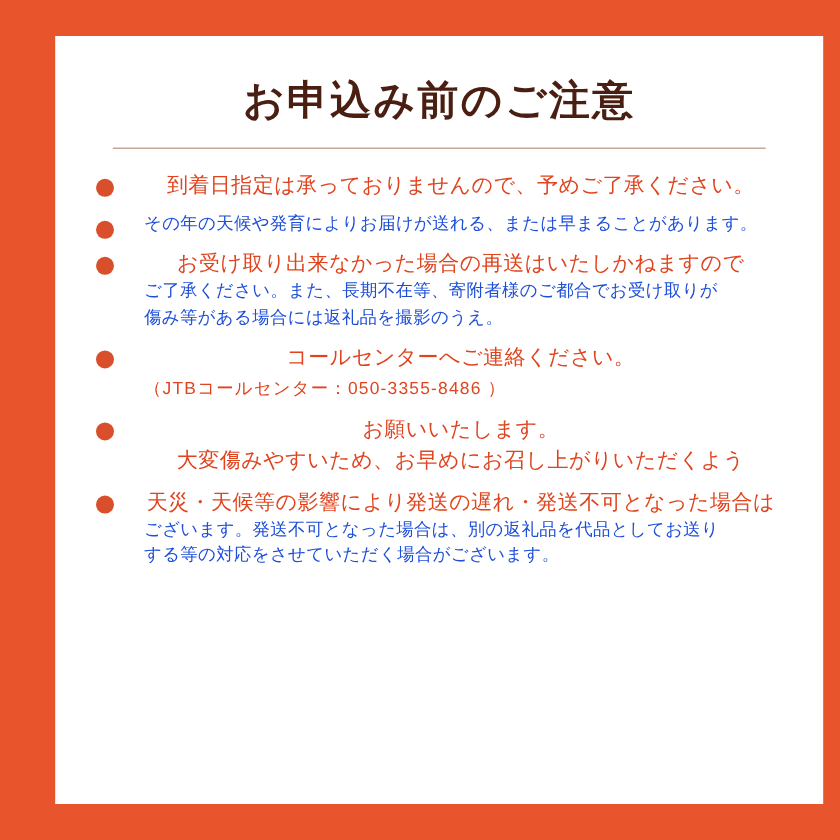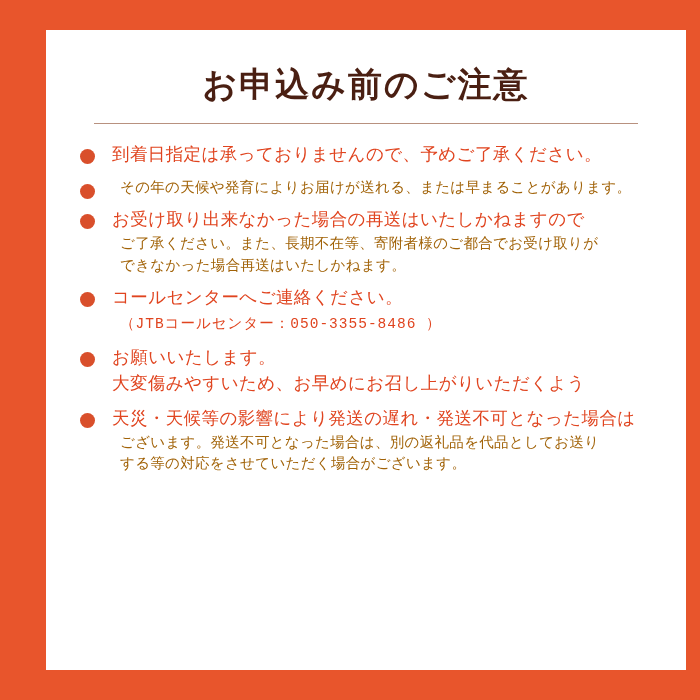--- a/index.html
+++ b/index.html
@@ -55,36 +55,36 @@
     width: 15px;
     height: 15px;
     border-radius: 50%;
     background: #d94f2b;
   }
   .line-main {
     color: #e0441f;
     font-size: 17.5px;
     line-height: 1.47;
     letter-spacing: 0.4px;
+    text-align: center;
   }
   .line-sub {
-    color: #a16207;
+    color: #1d4ed8;
     font-size: 14.5px;
     line-height: 1.5;
     letter-spacing: 0.3px;
     padding-left: 8px;
   }
   .line-note {
     color: #e0441f;
     font-size: 14.5px;
     line-height: 1.6;
     letter-spacing: 1px;
     padding-left: 8px;
     padding-top: 2px;
-    font-family: Liberation Mono, monospace;
   }
 </style>
 </head>
 <body>
 
 <div class="notice-card">
   <div class="notice-title">お申込み前のご注意</div>
   <hr class="title-rule">
 
   <ul class="notice-list">
@@ -96,21 +96,21 @@
 
     <li class="notice-item">
       <span class="bullet-dot"></span>
       <div class="line-sub">その年の天候や発育によりお届けが送れる、または早まることがあります。</div>
     </li>
 
     <li class="notice-item">
       <span class="bullet-dot"></span>
       <div class="line-main">お受け取り出来なかった場合の再送はいたしかねますので</div>
       <div class="line-sub">ご了承ください。また、長期不在等、寄附者様のご都合でお受け取りが</div>
-      <div class="line-sub">できなかった場合再送はいたしかねます。</div>
+      <div class="line-sub">傷み等がある場合には返礼品を撮影のうえ。</div>
     </li>
 
     <li class="notice-item">
       <span class="bullet-dot"></span>
       <div class="line-main">コールセンターへご連絡ください。</div>
       <div class="line-note">（JTBコールセンター：050-3355-8486 ）</div>
     </li>
 
     <li class="notice-item">
       <span class="bullet-dot"></span>

